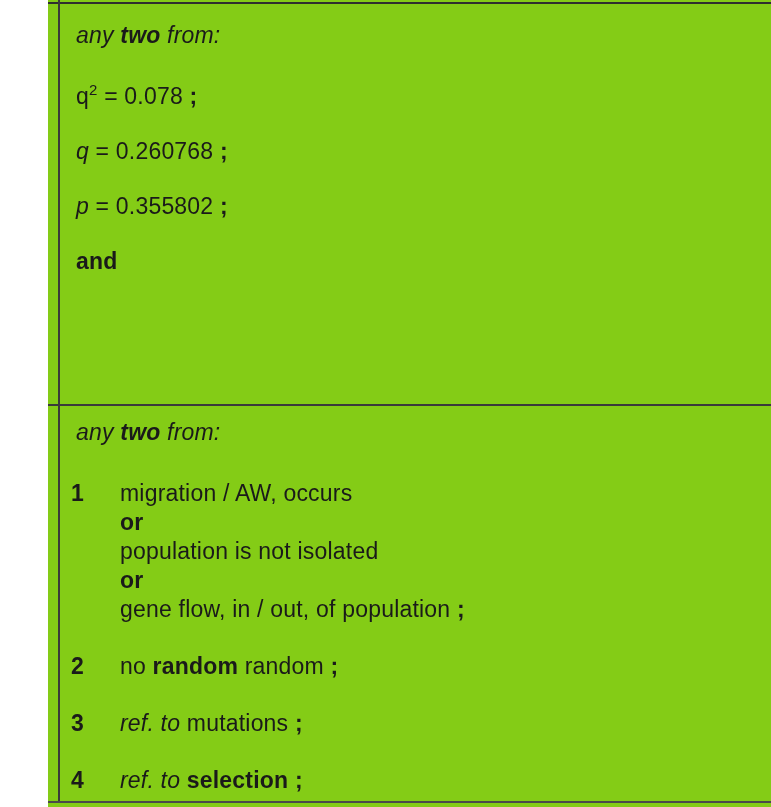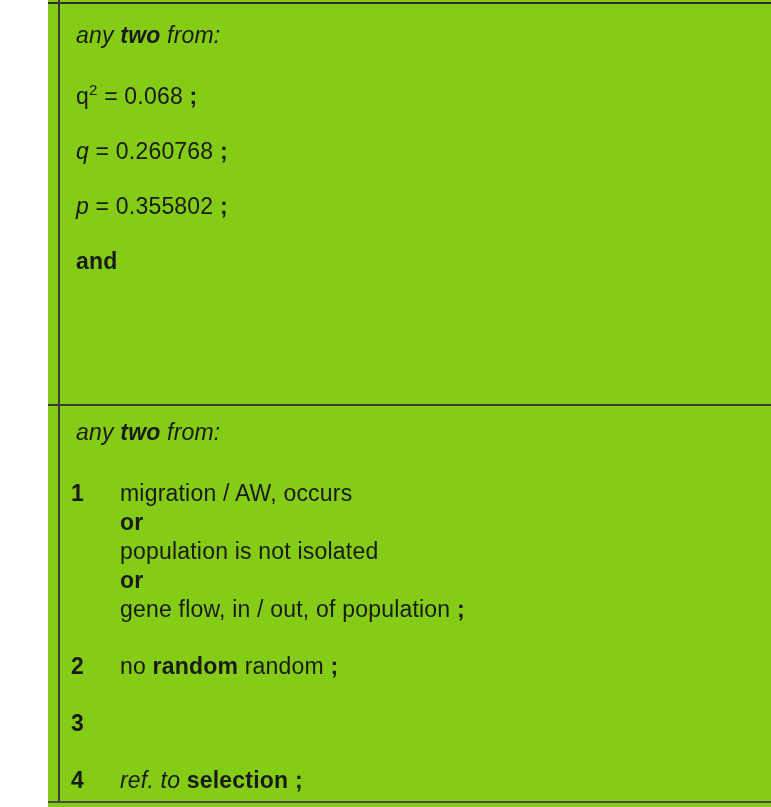--- a/index.html
+++ b/index.html
@@ -48,21 +48,21 @@
 <div class="sheet">
 
   <div class="hline hline-top"></div>
   <div class="vline-left"></div>
   <div class="hline hline-mid"></div>
   <div class="hline hline-bottom"></div>
   <div class="tick-top-right"></div>
 
   <div class="cell cell-top">
     <p class="line intro"><span>any </span><b>two</b><span> from:</span></p>
-    <p class="line"><span>q</span><sup>2</sup><span> = 0.068 </span><span class="semi">;</span></p>
+    <p class="line"><span>q</span><sup>2</sup><span> = 0.078 </span><span class="semi">;</span></p>
     <p class="line"><i>q</i><span> = 0.260768 </span><span class="semi">;</span></p>
     <p class="line"><i>p</i><span> = 0.355802 </span><span class="semi">;</span></p>
     <p class="line"><b>and</b></p>
   </div>
 
   <div class="cell cell-bottom">
     <p class="line intro"><span>any </span><b>two</b><span> from:</span></p>
 
     <div class="item">
       <div class="item-num">1</div>
@@ -75,20 +75,21 @@
       </div>
     </div>
 
     <div class="item">
       <div class="item-num">2</div>
       <div class="item-body"><span>no </span><b>random</b><span> random </span><span class="semi">;</span></div>
     </div>
 
     <div class="item">
       <div class="item-num">3</div>
+      <div class="item-body"><i>ref. to</i><span> mutations </span><span class="semi">;</span></div>
     </div>
 
     <div class="item">
       <div class="item-num">4</div>
       <div class="item-body"><i>ref. to</i><b> selection </b><span class="semi">;</span></div>
     </div>
   </div>
 
 </div>
 

